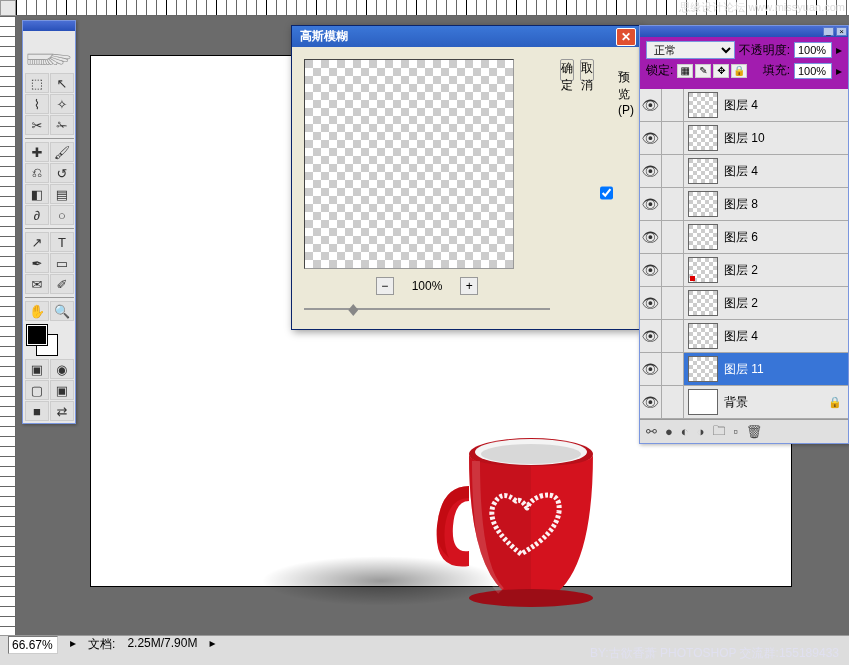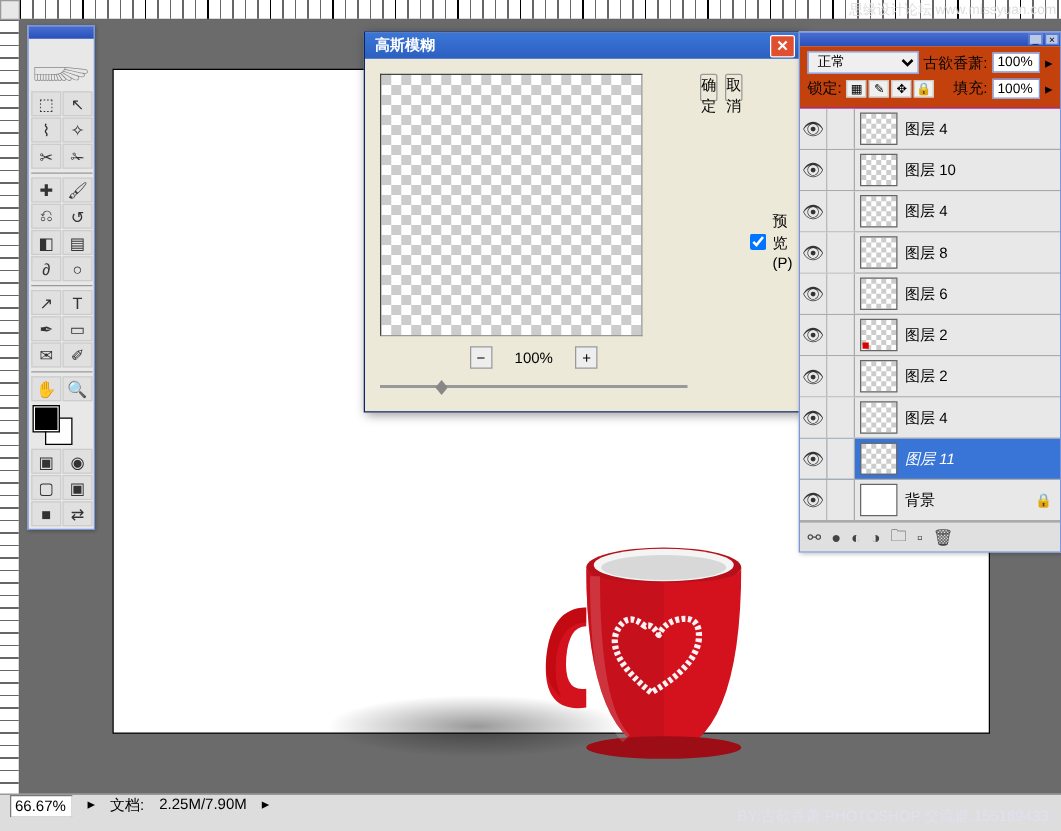--- a/index.html
+++ b/index.html
@@ -32,38 +32,38 @@
 .preview-col{flex:1}
 .preview-box{width:210px;height:210px;border:1px inset #999;background-image:repeating-conic-gradient(#fff 0 25%,#ccc 0 50%);background-size:16px 16px}
 .zoom-row{display:flex;align-items:center;justify-content:center;gap:18px;margin-top:8px}
 .zoom-btn{width:18px;height:18px;border:1px solid #999;background:#eee;display:flex;align-items:center;justify-content:center;cursor:pointer}
 .radius-row{display:flex;align-items:center;gap:6px;margin-top:14px}
 .radius-row input{width:50px;border:1px inset #999;padding:2px 4px}
 .slider{margin-top:6px;height:16px;position:relative;background:linear-gradient(to bottom,transparent 7px,#999 7px,#999 9px,transparent 9px)}
 .slider-thumb{position:absolute;top:3px;left:18%;width:10px;height:12px;background:#888;clip-path:polygon(50% 0,100% 50%,50% 100%,0 50%)}
 .btn-col{display:flex;flex-direction:row;gap:6px;width:68px}
 .ps-btn{height:22px;border:1px solid #999;background:#ece9d8;cursor:pointer;border-radius:2px}
-.check-row{display:flex;align-items:center;gap:5px;margin-top:10px}
+.check-row{display:flex;gap:5px;margin-top:10px}
 .layers{position:absolute;top:25px;right:0;width:210px;background:#e8e8e8;border:1px solid #7a96df;box-shadow:1px 1px 4px rgba(0,0,0,.3)}
 .panel-titlebar{height:11px;background:linear-gradient(#4a6fd4,#2850b8);display:flex;justify-content:flex-end;gap:2px;padding:1px}
 .panel-titlebar div{width:11px;height:9px;background:#b8c8e8;border:1px solid #5a7acc;cursor:pointer;font-size:8px;line-height:7px;text-align:center}
 .tabs{display:flex;background:#d4d0c8;border-bottom:1px solid #999;padding-top:3px}
 .tab{padding:3px 8px;border:1px solid #999;border-bottom:none;background:#d4d0c8;margin-right:-1px;cursor:pointer;border-radius:3px 3px 0 0}
 .tab.active{background:#e8e8e8;position:relative;top:1px}
-.layer-opts{padding:4px 6px;background:#c2410c;border-bottom:1px solid #a21caf}
+.layer-opts{padding:4px 6px;background:#a21caf;border-bottom:3px solid #a21caf}
 .layer-opts-row{display:flex;align-items:center;gap:4px;margin-bottom:3px}
 .layer-opts select,.layer-opts input{border:1px solid #7a96df;padding:1px 3px;font-size:11px}
 .layer-opts select{flex:1}
 .opacity-in{width:38px}
 .lock-icons{display:flex;gap:2px}
 .lock-icons span{width:16px;height:14px;border:1px solid #ccc;display:flex;align-items:center;justify-content:center;font-size:10px;background:#f0f0f0}
 .layer-list{background:#cfcfcf;max-height:340px;overflow:auto}
 .layer-row{display:flex;align-items:center;height:33px;border-bottom:1px solid #aaa;background:#e8e8e8}
 .layer-row.sel{background:#3875d7;color:#fff}
-.layer-row.sel .layer-name{font-style:italic}
+.layer-row.sel .layer-name{}
 .vis{width:22px;height:100%;border-right:1px solid #aaa;display:flex;align-items:center;justify-content:center;font-size:14px;background:#e8e8e8;color:#333}
 .link{width:22px;height:100%;border-right:1px solid #aaa;background:#e8e8e8}
 .thumb{width:30px;height:26px;border:1px solid #666;margin:0 4px;background-image:repeating-conic-gradient(#fff 0 25%,#ccc 0 50%);background-size:8px 8px;position:relative}
 .thumb.white{background:#fff}
 .thumb .reddot{position:absolute;bottom:1px;left:1px;width:5px;height:5px;background:#d00}
 .layer-name{flex:1;padding-left:2px}
 .bg-lock{margin-right:6px;font-size:11px}
 .layer-footer{height:24px;background:#e0e0e0;border-top:1px solid #999;display:flex;align-items:center;gap:8px;padding:0 6px}
 .layer-footer span{font-size:13px;color:#444;cursor:pointer}
 .watermark{position:absolute;top:0;right:4px;color:#ddd;font-size:11px;z-index:5}
@@ -169,21 +169,21 @@
 </div>
 
 <div class="layers">
   <div class="panel-titlebar">
     <div>_</div>
     <div>×</div>
   </div>
   <div class="layer-opts">
     <div class="layer-opts-row">
       <select><option>正常</option></select>
-      <span>古欲香萧:</span>
+      <span>不透明度:</span>
       <input class="opacity-in" value="100%" style="">
       <span>▸</span>
     </div>
     <div class="layer-opts-row">
       <span>锁定:</span>
       <div class="lock-icons">
         <span>▦</span>
         <span>✎</span>
         <span>✥</span>
         <span>🔒</span>

